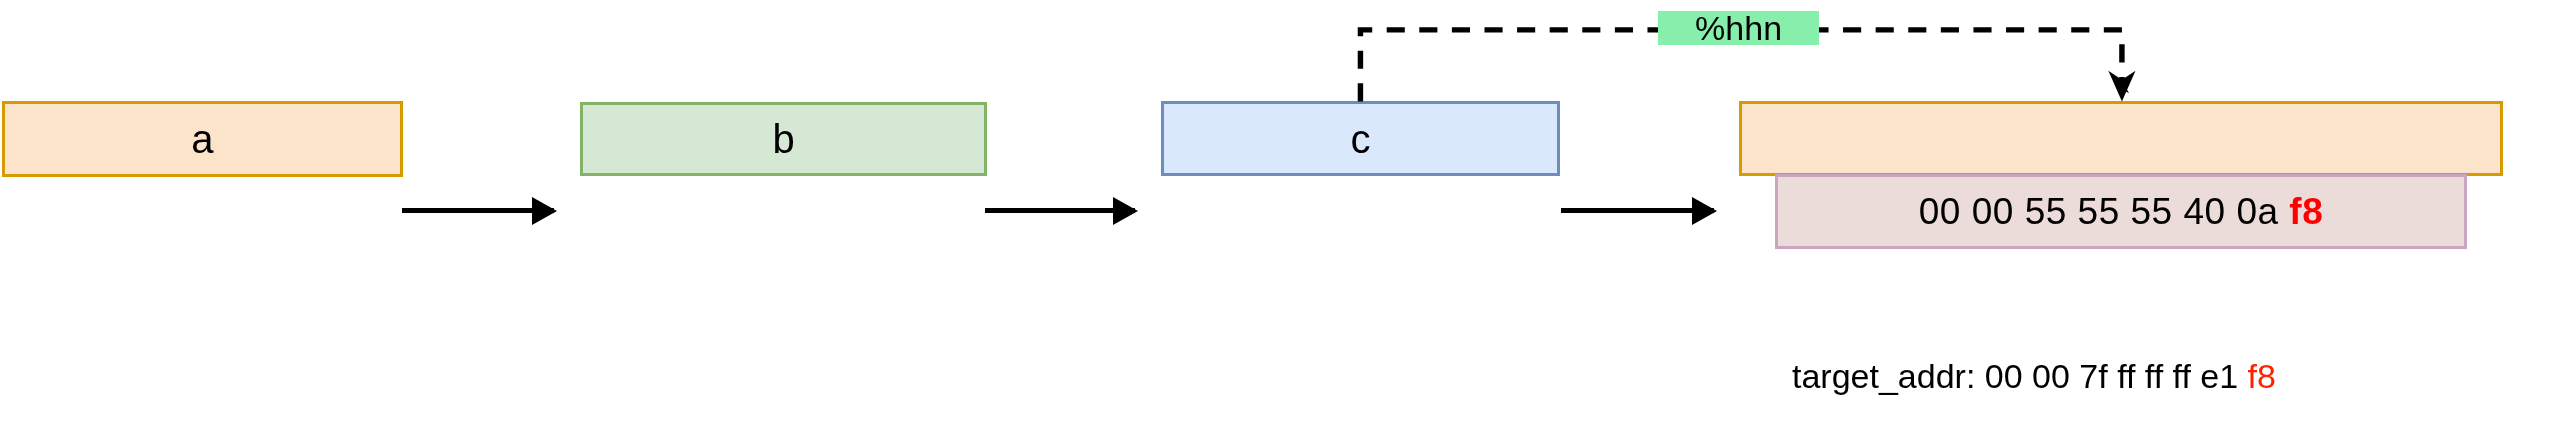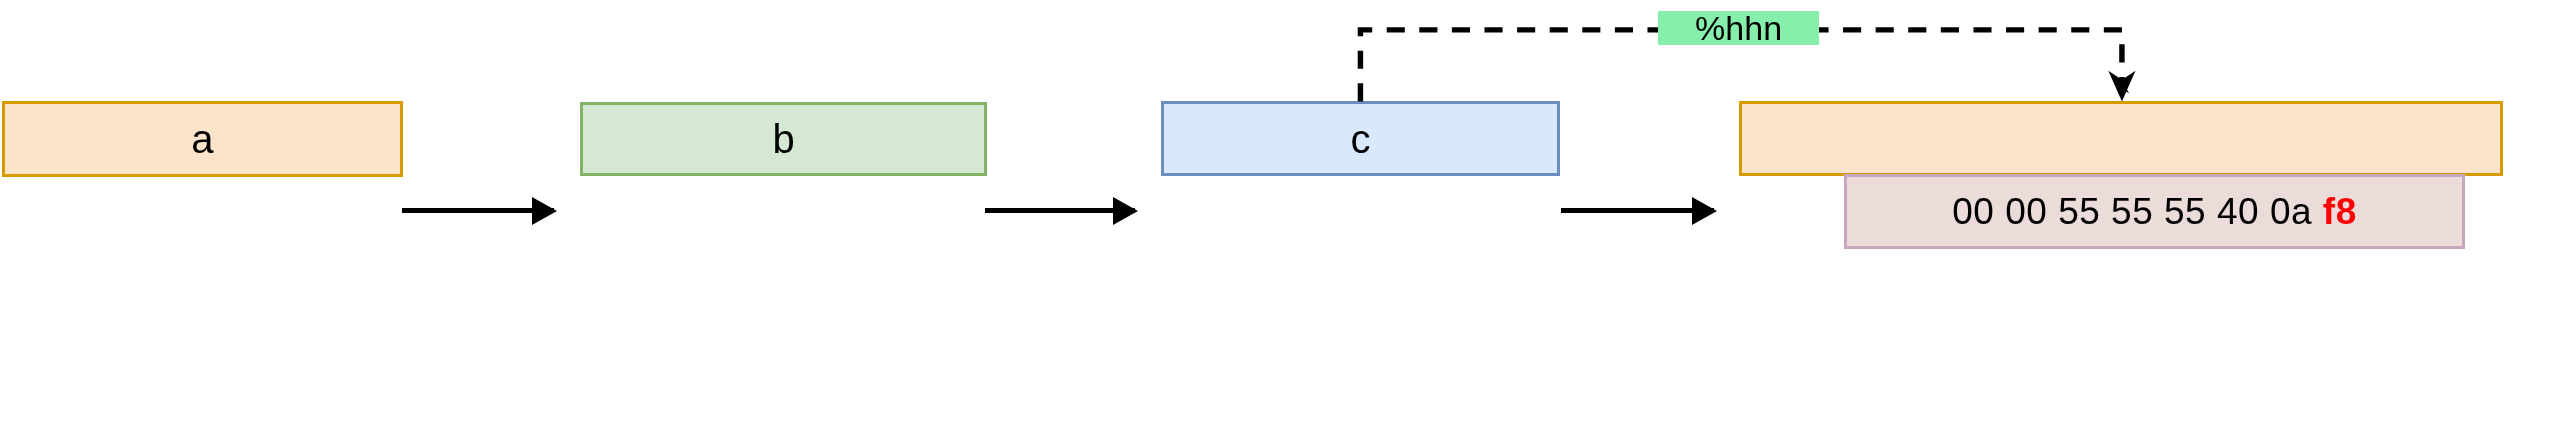--- a/index.html
+++ b/index.html
@@ -42,23 +42,23 @@
   #node-c   { left: 1161px; top: 101px; width: 399px; height: 75px; }
   #node-buf { left: 1739px; top: 101px; width: 764px; height: 75px; }
 
   .fill-orange { background: #fce4cb; border: 3.6px solid #d79b00; }
   .fill-green  { background: #d5e8d4; border: 3.6px solid #82b366; }
   .fill-blue   { background: #dae8fc; border: 3.6px solid #6c8ebf; }
 
   
   #hex-box {
     position: absolute;
-    left: 1844px;
+    left: 1775px;
     top: 174px;
-    width: 621px;
+    width: 692px;
     height: 75px;
     box-sizing: border-box;
     background: #ecdcd9;
     border: 3.6px solid #c8a6c0;
     display: flex;
     align-items: center;
     justify-content: center;
   }
   .hex-text {
     font-size: 37px;
@@ -165,15 +165,16 @@
       <marker id="dash-arrowhead" markerWidth="10" markerHeight="10" refX="5" refY="8" orient="auto" markerUnits="userSpaceOnUse">
         <path d="M0,0 L5,9 L10,0 L5,3 Z" fill="#000000"></path>
       </marker>
     </defs>
     <path d="M1502,112 L1502,33 L2343,33 L2343,98" fill="none" stroke="#000000" stroke-width="6" stroke-dasharray="20,16" marker-end="url(#dash-arrowhead)"></path>
     <path d="M2328,78 L2343,112 L2358,78 L2343,88 Z" fill="#000000"></path>
   </svg>
 
   <div id="hhn-label">%hhn</div>
 
+  <div id="target-caption"><span>target_addr: 00 00 7f ff ff ff e1 </span><span class="hl">f8</span></div>
 
 </div>
 
 
 </body></html>

